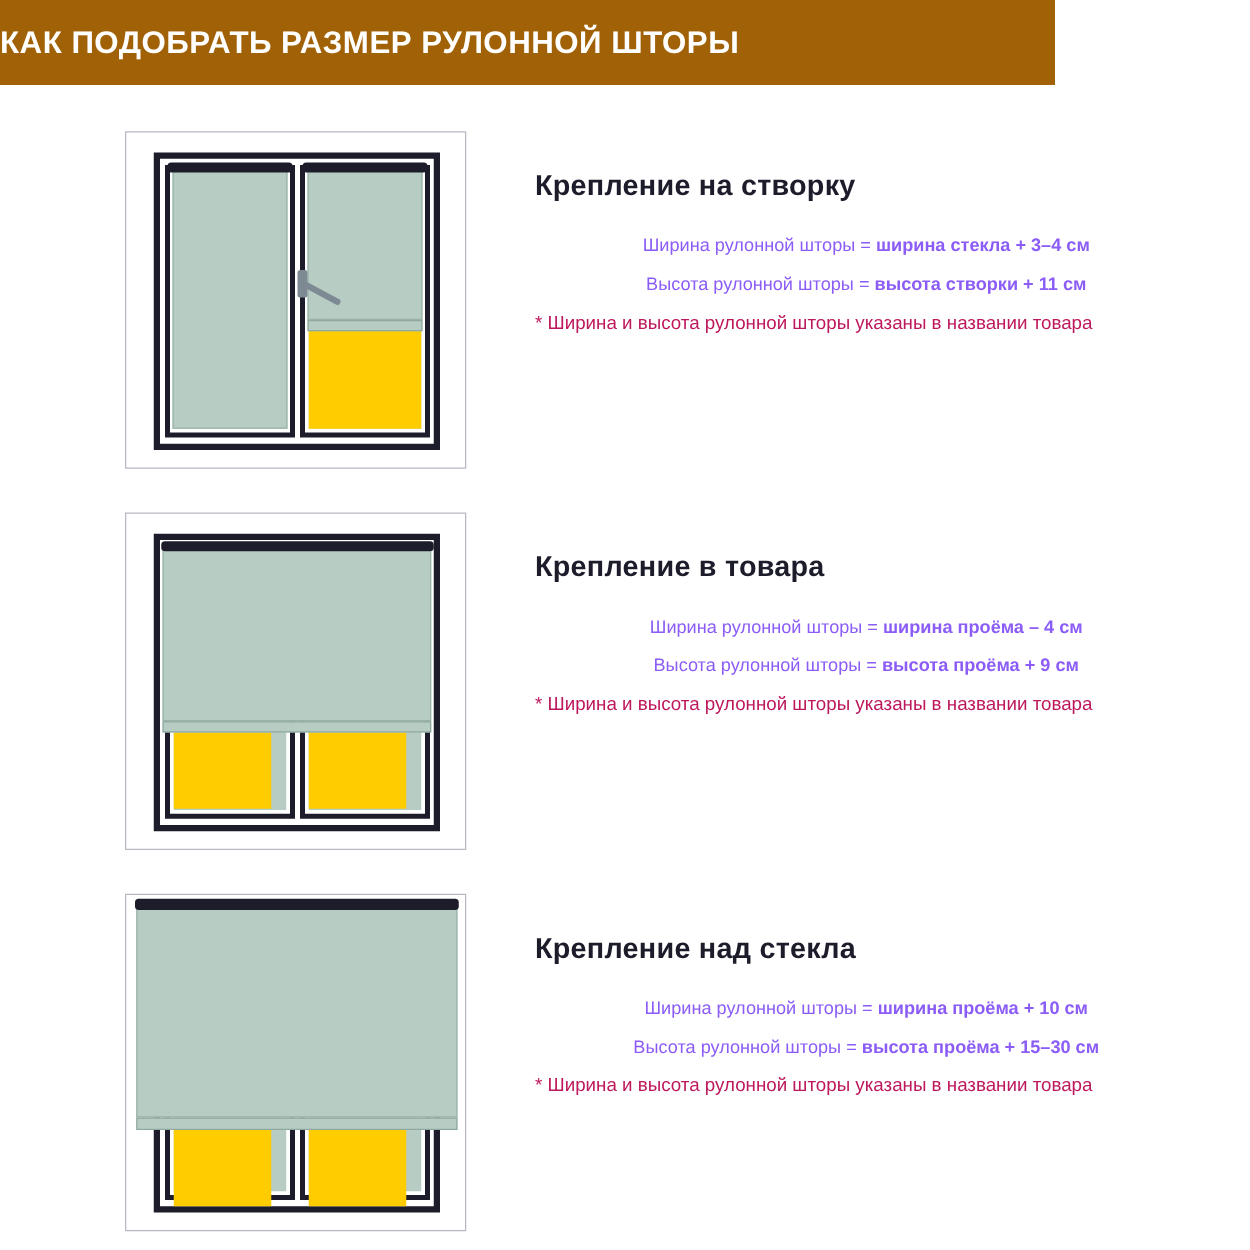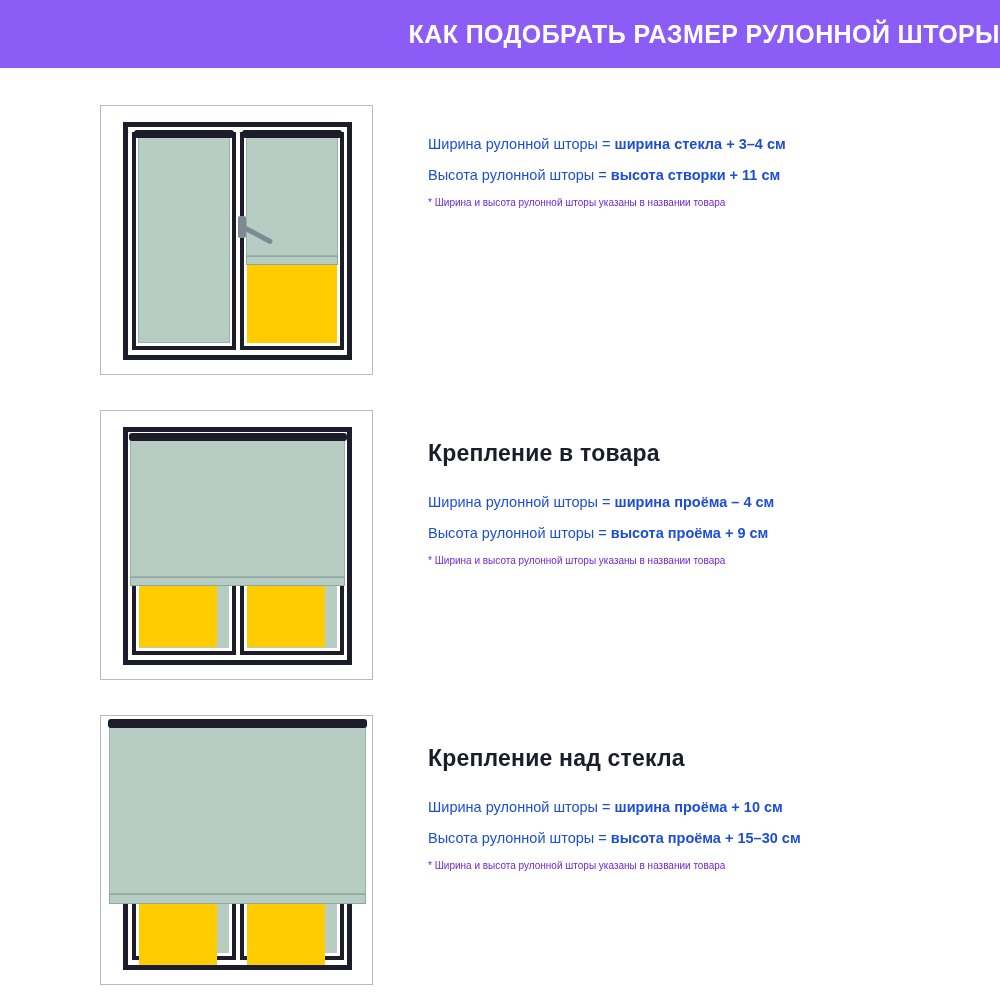--- a/index.html
+++ b/index.html
@@ -19,26 +19,26 @@
     position: relative;
     width: 1000px;
     height: 1000px;
   }
 
   
   .header {
     position: absolute;
     left: 0;
     top: 0;
-    width: 1000px;
+    width: 844px;
     height: 68px;
-    background: #8b5cf6;
+    background: #a16207;
     display: flex;
     align-items: center;
-    justify-content: flex-end;
+    justify-content: flex-start;
   }
   .header-title {
     color: #ffffff;
     font-size: 25px;
     font-weight: bold;
     letter-spacing: 0.4px;
     text-align: center;
     text-transform: uppercase;
   }
 
@@ -71,30 +71,31 @@
   }
   .block-title {
     font-size: 23px;
     font-weight: bold;
     color: #1c1c2b;
     margin: 0 0 26px 0;
     letter-spacing: 0.2px;
   }
   .formula {
     font-size: 14.5px;
-    color: #1d4ed8;
+    color: #8b5cf6;
     margin-bottom: 12px;
     line-height: 1.3;
+    text-align: center;
   }
   .formula b {
     font-weight: bold;
   }
   .note {
-    font-size: 10px;
-    color: #6d28d9;
+    font-size: 15px;
+    color: #be185d;
   }
   .frame-outer {
     position: absolute;
     border: 5px solid #1c1c2b;
     box-sizing: border-box;
     background: #ffffff;
   }
   .sash {
     position: absolute;
     border: 4px solid #1c1c2b;
@@ -166,20 +167,21 @@
       <div class="blind" style="left:37px; top:29px; width:92px; height:208px;"></div>
 
       <div class="roller-tube" style="left:33px; top:24px; width:100px; height:8px;"></div>
       <div class="roller-tube" style="left:141px; top:24px; width:100px; height:8px;"></div>
 
       <div class="handle-base" style="left:137px; top:110px; width:8px; height:22px;"></div>
       <div class="handle-stem" style="left:141px; top:118px; width:34px; height:5px; transform:rotate(28deg); transform-origin:left center;"></div>
     </div>
 
     <div class="text-block">
+      <h2 class="block-title">Крепление на створку</h2>
       <div class="formula">
         <span>Ширина рулонной шторы = </span><b>ширина стекла + 3–4 см</b>
       </div>
       <div class="formula">
         <span>Высота рулонной шторы = </span><b>высота створки + 11 см</b>
       </div>
       <div class="note">* Ширина и высота рулонной шторы указаны в названии товара</div>
     </div>
   </div>
 

